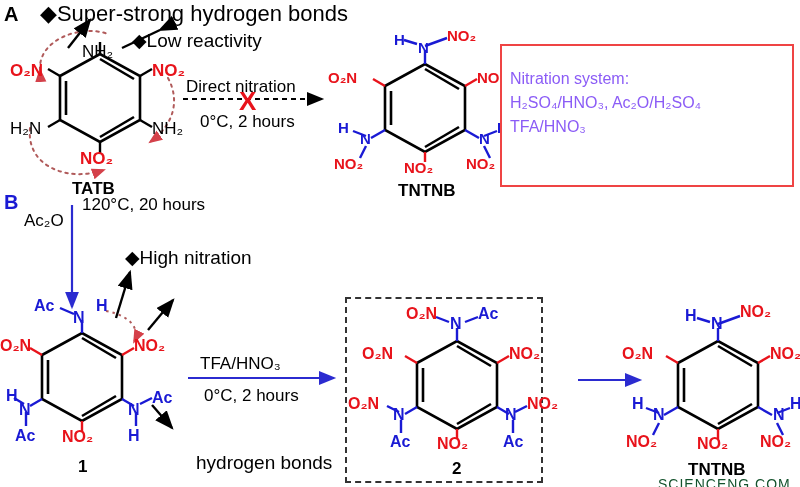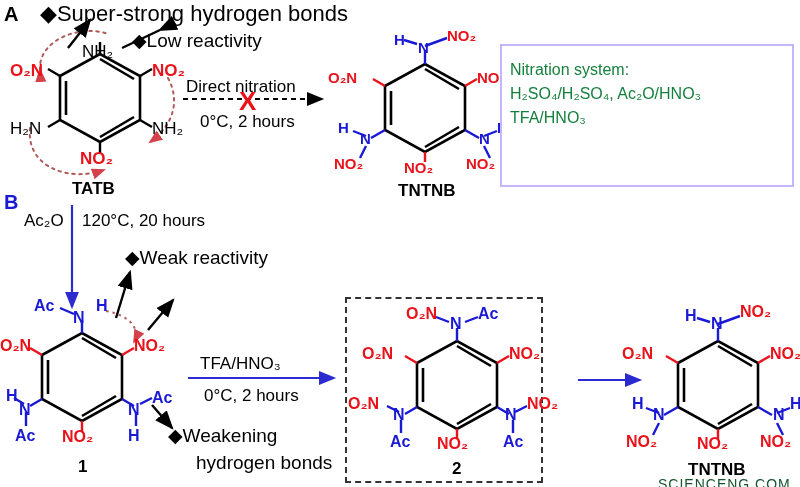--- a/index.html
+++ b/index.html
@@ -15,23 +15,23 @@
   .txt{position:absolute;white-space:nowrap;line-height:1;}
   .blk{color:#000;}
   .red{color:#e8131b;font-weight:bold;}
   .blu{color:#1a1ad4;font-weight:bold;}
   .panelA{font-size:20px;font-weight:bold;color:#000;}
   .panelB{font-size:20px;font-weight:bold;color:#1a1ad4;}
   .cond{font-size:17px;color:#000;}
   .bullet{font-size:19px;color:#000;white-space:nowrap;}
   .cmpdlabel{font-size:17px;font-weight:bold;color:#000;}
   .nitbox{
-    position:absolute;border:2px solid #c4b5fd;background:#fff;
-    font-size:16px;color:#15803d;box-sizing:border-box;
-    padding:15px 8px 4px 8px;
+    position:absolute;border:2px solid #ef4444;background:#fff;
+    font-size:16px;color:#8b5cf6;box-sizing:border-box;
+    padding:24px 8px 4px 8px;
   }
   .nitbox div{margin-bottom:6px;white-space:nowrap;}
   .dashbox{
     position:absolute;border:2px dashed #333;box-sizing:border-box;
   }
   .wm{
     position:absolute;font-size:14px;letter-spacing:1px;
     color:#14532d;font-family:"Liberation Sans",sans-serif;margin-top:8px;
   }
   .xmark{position:absolute;color:#e8131b;font-weight:bold;font-size:26px;}.r15{font-size:15px}.r16{font-size:16px}
@@ -226,31 +226,30 @@
 <div class="txt blu r15" style="left:360px;top:131px;">N</div>
 <div class="txt red r15" style="left:334px;top:156px;">NO₂</div>
 <div class="txt red r15" style="left:404px;top:160px;">NO₂</div>
 <div class="txt blu r15" style="left:479px;top:131px;">N</div>
 <div class="txt blu r15" style="left:497px;top:120px;">H</div>
 <div class="txt red r15" style="left:466px;top:156px;">NO₂</div>
 <div class="txt cmpdlabel" style="left:398px;top:182px;">TNTNB</div>
 
 <div class="nitbox" style="left:500px;top:44px;width:294px;height:143px;">
   <div>Nitration system:</div>
-  <div>H₂SO₄/H₂SO₄, Ac₂O/HNO₃</div>
+  <div>H₂SO₄/HNO₃, Ac₂O/H₂SO₄</div>
   <div>TFA/HNO₃</div>
 </div>
 
 <div class="txt panelB abs" style="left:4px;top:192px;">B</div>
 
 <div class="txt cond" style="left:24px;top:212px;">Ac₂O</div>
-<div class="txt cond" style="left:82px;top:212px;">120°C, 20 hours</div>
-
-<div class="txt bullet" style="left:125px;top:248px;">◆Weak reactivity</div>
-<div class="txt bullet" style="left:168px;top:426px;">◆Weakening</div>
+<div class="txt cond" style="left:82px;top:196px;">120°C, 20 hours</div>
+
+<div class="txt bullet" style="left:125px;top:248px;">◆High nitration</div>
 <div class="txt bullet" style="left:196px;top:453px;">hydrogen bonds</div>
 
 <div class="txt blu r16" style="left:34px;top:298px;">Ac</div>
 <div class="txt blu r16" style="left:73px;top:310px;">N</div>
 <div class="txt blu r16" style="left:96px;top:298px;">H</div>
 <div class="txt red r16" style="left:0px;top:338px;">O₂N</div>
 <div class="txt red r16" style="left:134px;top:338px;">NO₂</div>
 <div class="txt blu r16" style="left:6px;top:388px;">H</div>
 <div class="txt blu r16" style="left:19px;top:402px;">N</div>
 <div class="txt blu r16" style="left:15px;top:428px;">Ac</div>

